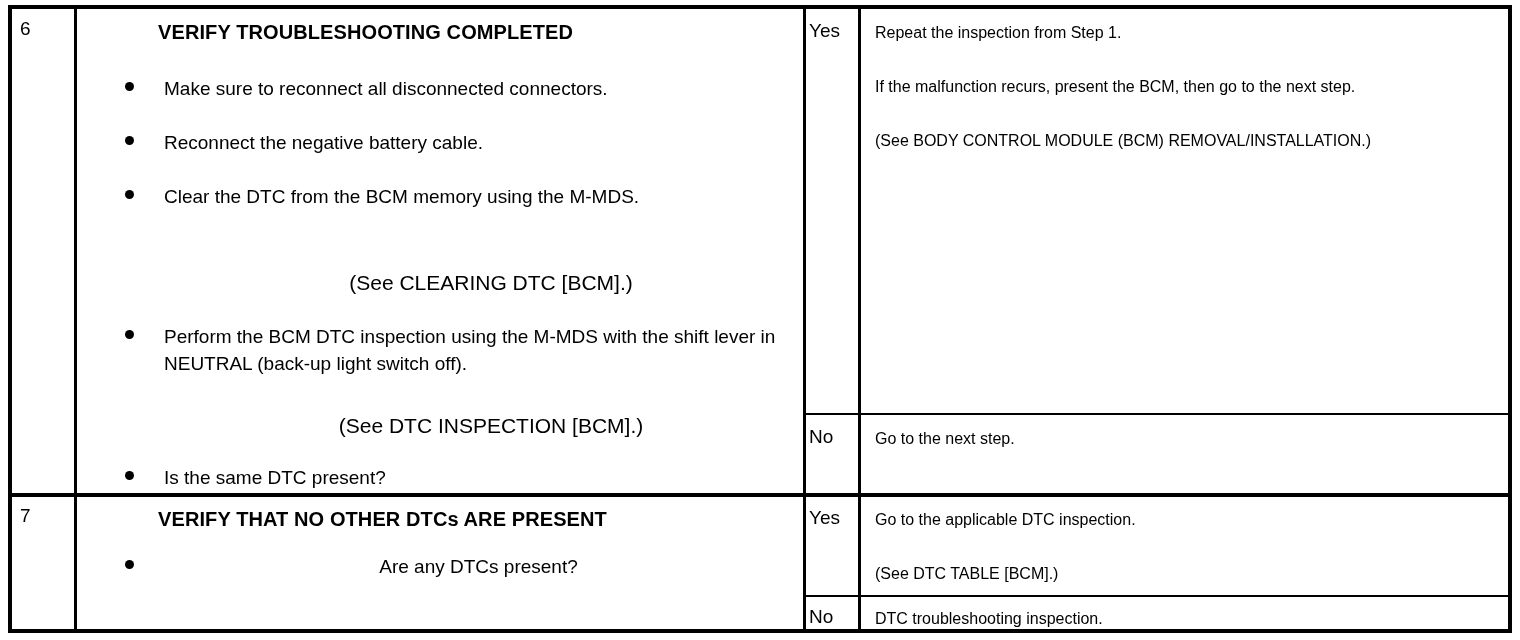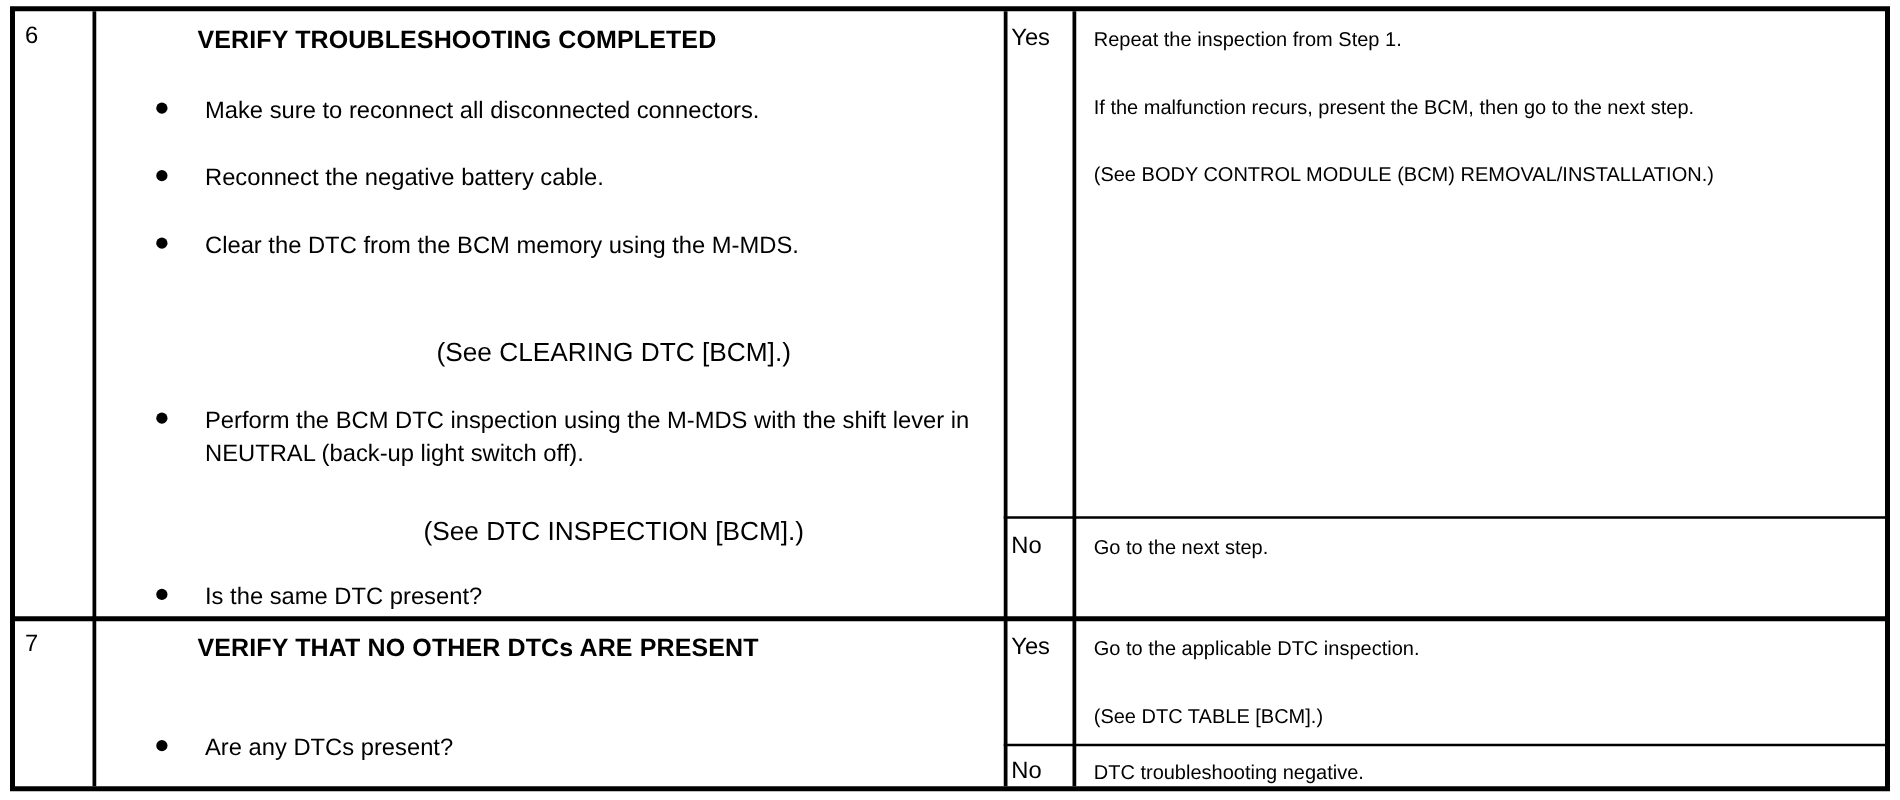--- a/index.html
+++ b/index.html
@@ -195,30 +195,30 @@
 
     <div class="yn" style="top:418px;">No</div>
     <div class="ans" style="top:416px;">
       <p>Go to the next step.</p>
     </div>
 
     <div class="cell step-num s7">7</div>
 
     <div class="cell heading h7">VERIFY THAT NO OTHER DTCs ARE PRESENT</div>
 
-    <div class="bullet-row" style="top:576px;">
+    <div class="bullet-row" style="top:544px;text-align:center;">
       <span class="bullet-dot"></span>
       <span class="bullet-text">Are any DTCs present?</span>
     </div>
 
     <div class="yn" style="top:499px;">Yes</div>
     <div class="ans" style="top:497px;">
       <p>Go to the applicable DTC inspection.</p>
       <p>(See DTC TABLE [BCM].)</p>
     </div>
 
     <div class="yn" style="top:598px;">No</div>
     <div class="ans" style="top:596px;">
-      <p>DTC troubleshooting negative.</p>
+      <p>DTC troubleshooting inspection.</p>
     </div>
 
   </div>
 </div>
 
 </body></html>

